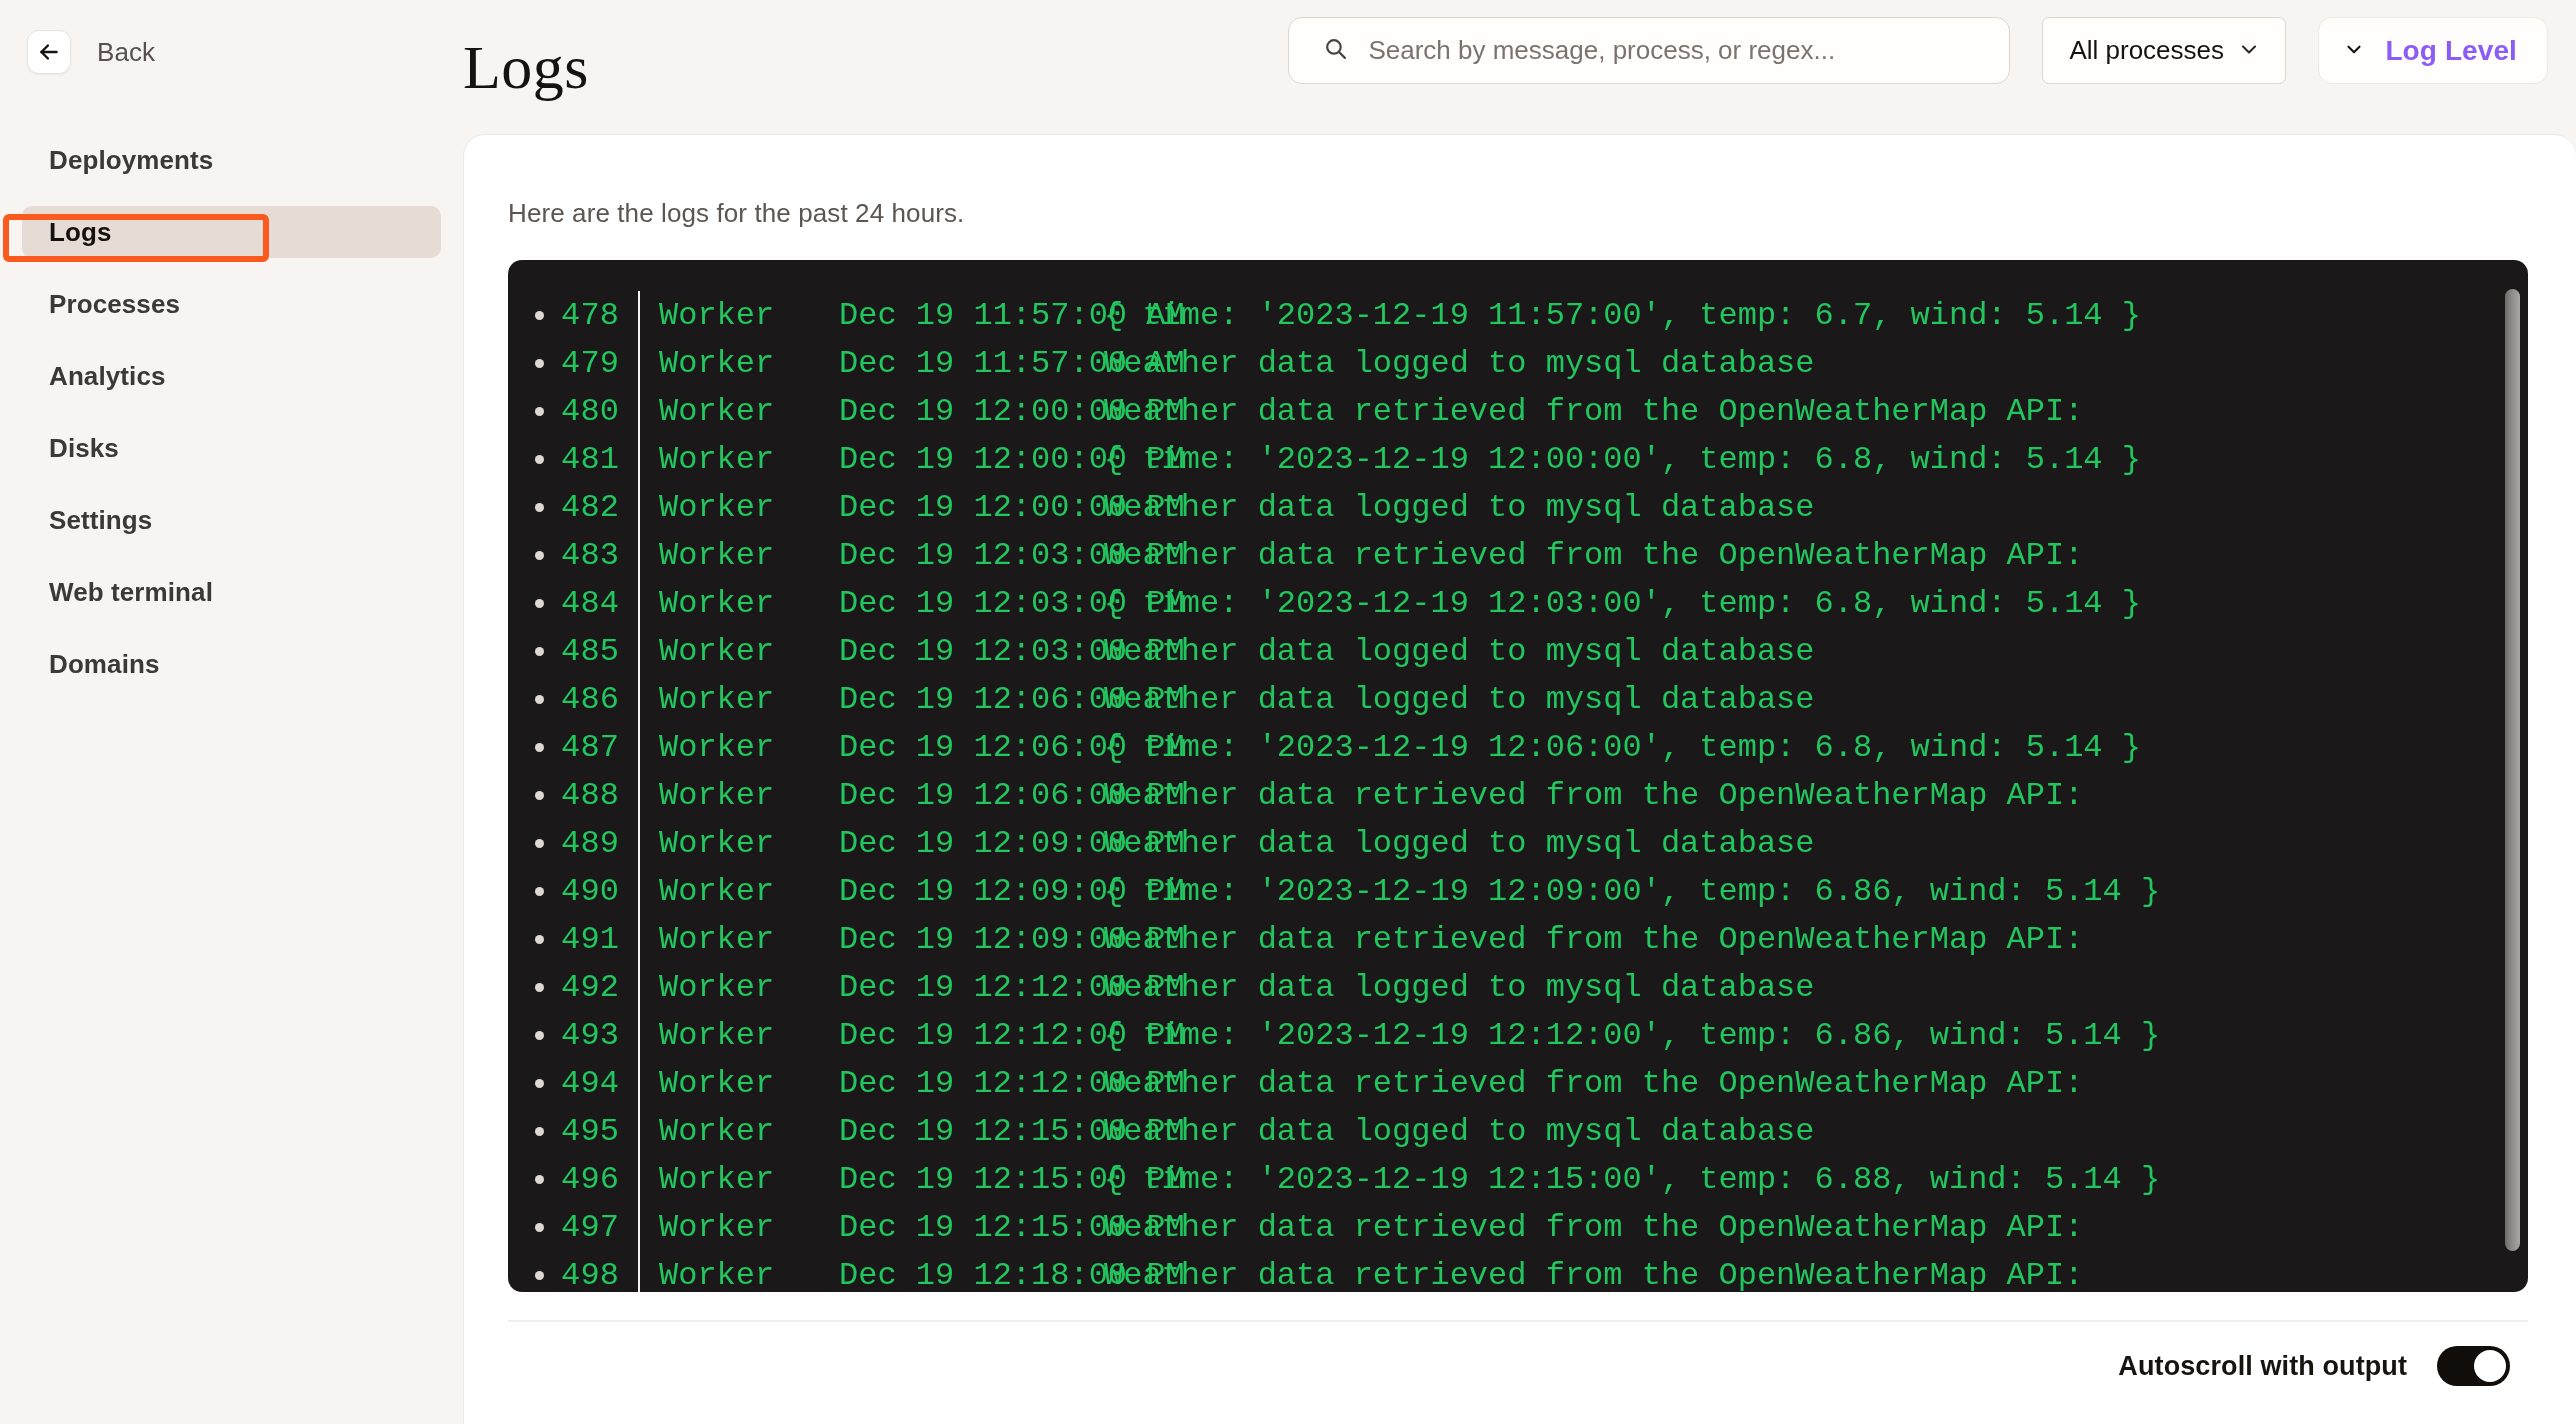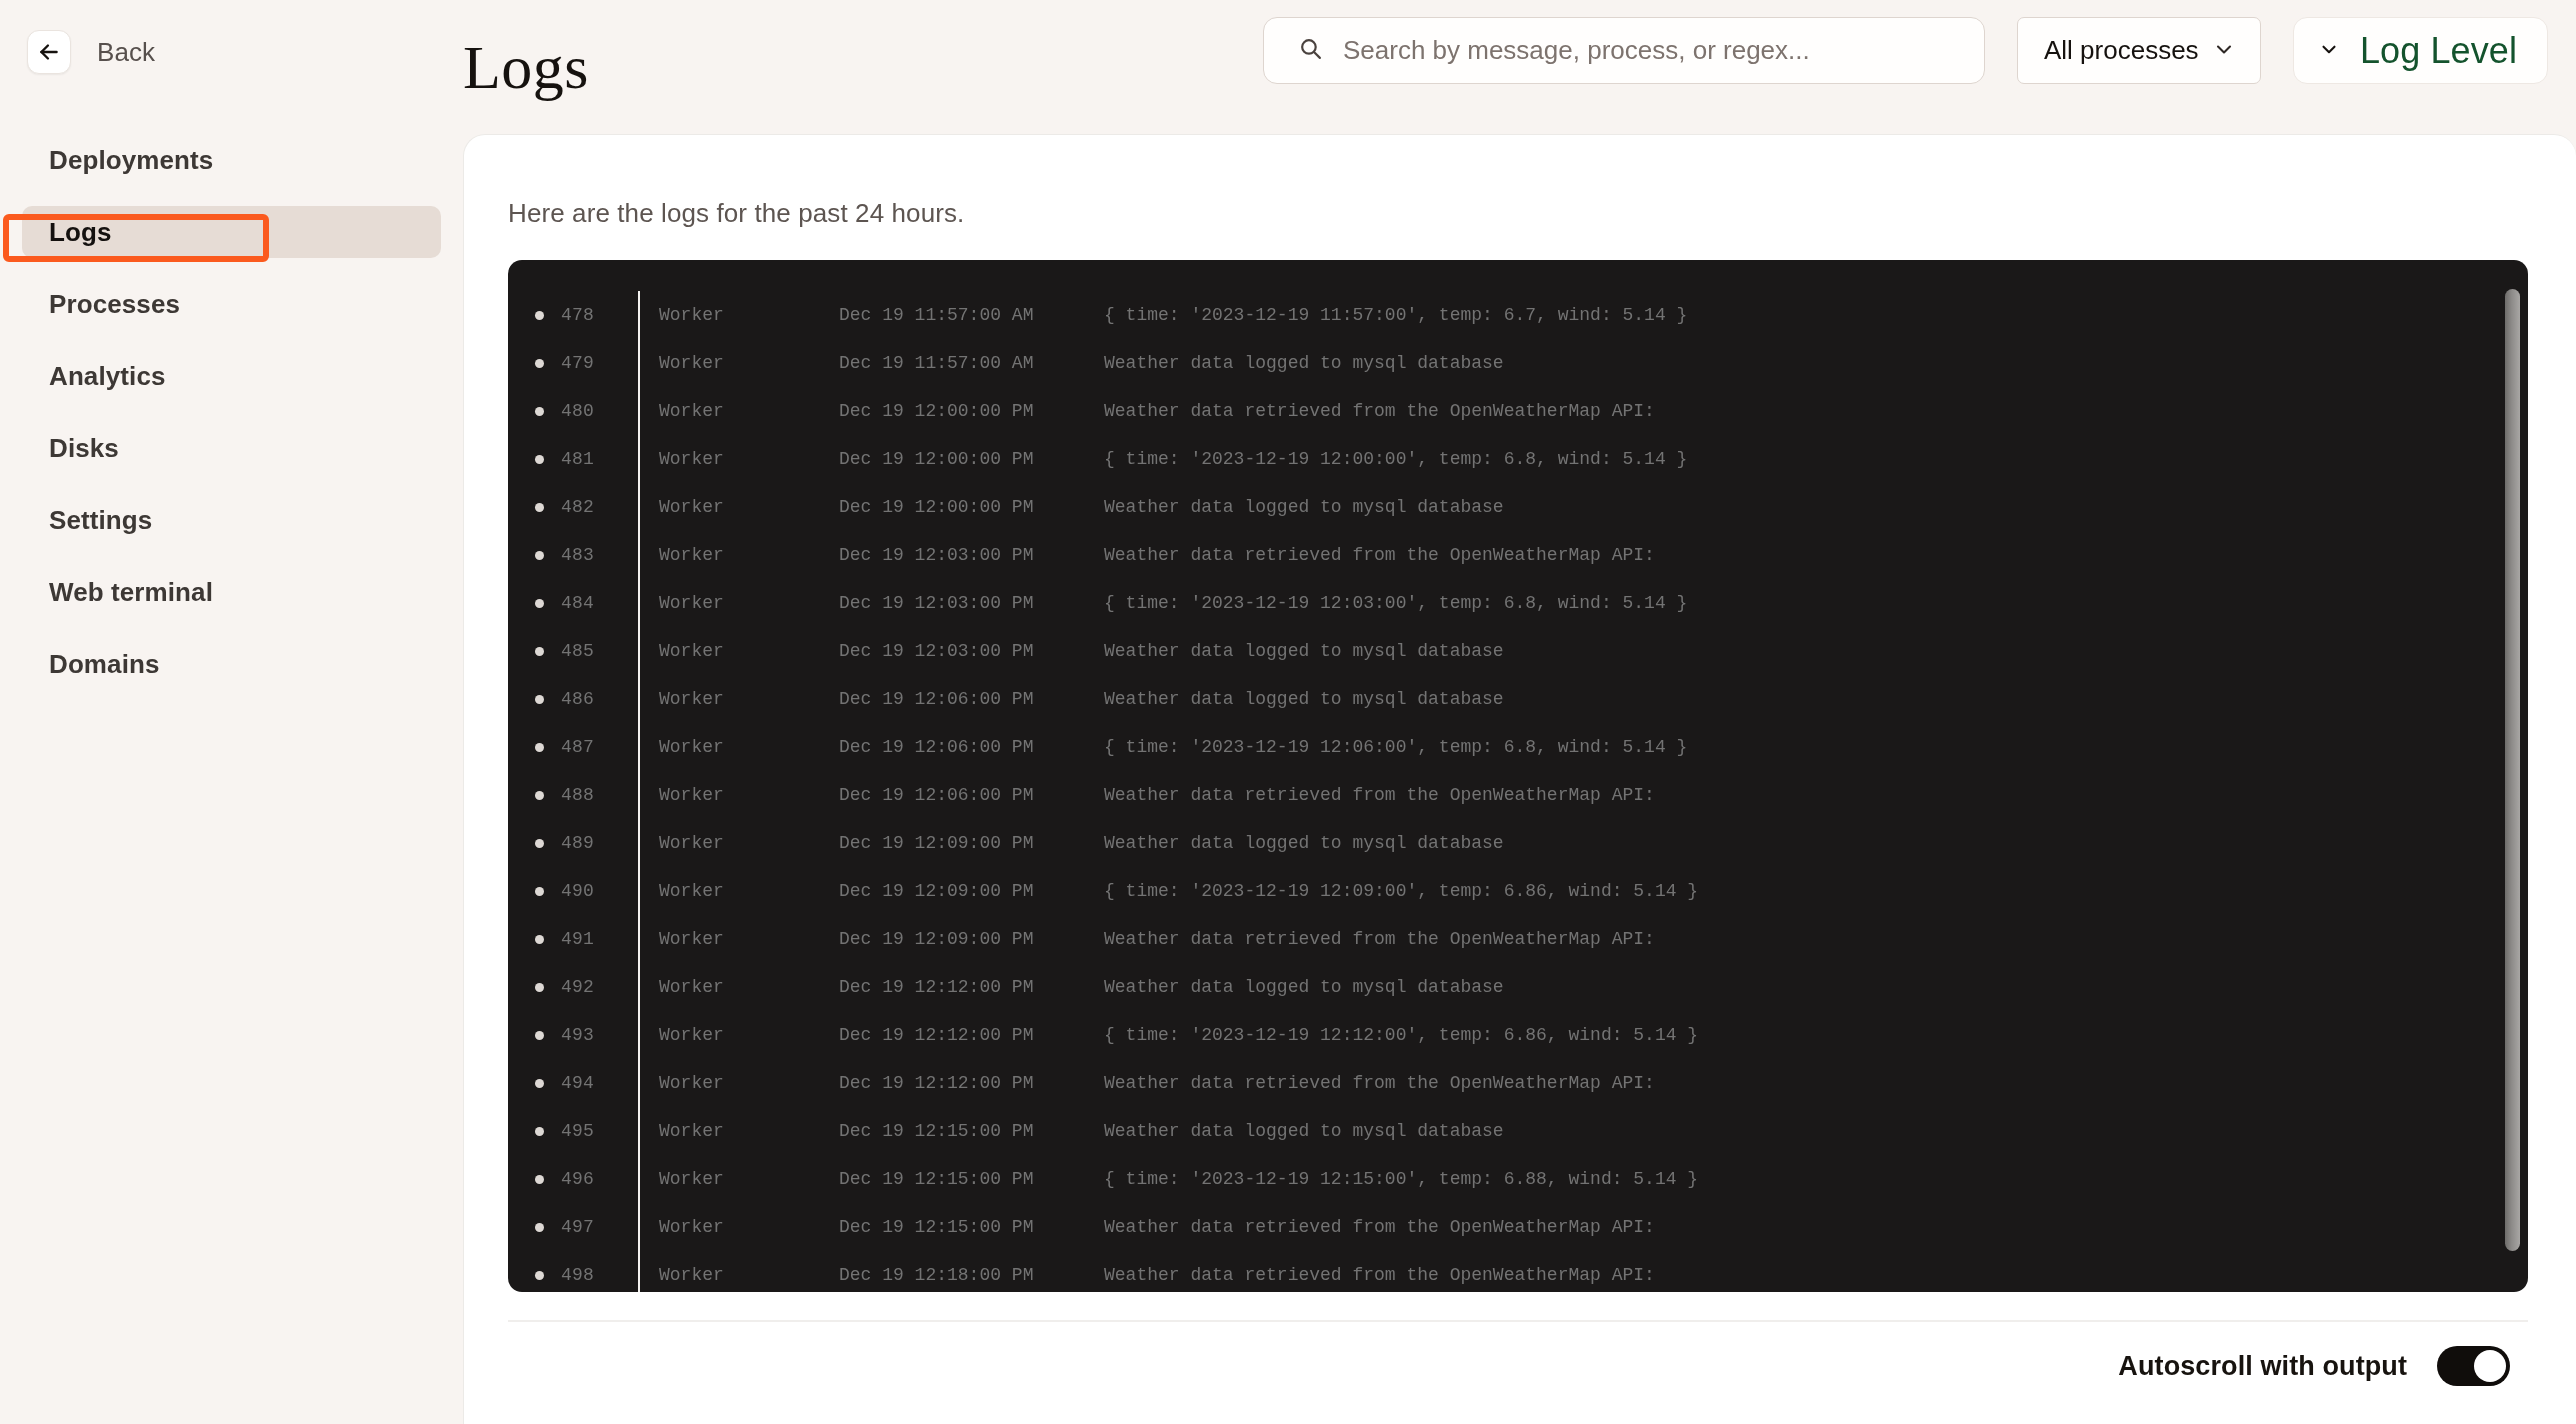--- a/index.html
+++ b/index.html
@@ -171,23 +171,23 @@
     background: #fffefd;
     border: 1px solid #eee8e3;
     border-radius: 14px;
     display: flex;
     align-items: center;
     gap: 20px;
     padding: 0 30px 0 24px;
     cursor: pointer;
   }
   .loglevel-label {
-    font-size: 36px;
-    font-weight: 400;
-    color: #14532d;
+    font-size: 28px;
+    font-weight: 700;
+    color: #8b5cf6;
     letter-spacing: 0.1px;
   }
 
   .chev { display: block; }
 
   
   .content-card {
     position: absolute;
     left: 463px;
     top: 134px;
@@ -225,22 +225,22 @@
     left: 0;
     top: 31px;
     width: 100%;
   }
 
   .log-line {
     display: flex;
     align-items: center;
     height: 48px;
     font-family: "Liberation Mono", monospace;
-    font-size: 18px;
-    color: #737373;
+    font-size: 32px;
+    color: #22c55e;
     white-space: pre;
   }
 
   .col-num {
     width: 130px;
     padding-left: 27px;
     display: flex;
     align-items: center;
     gap: 17px;
     flex-shrink: 0;

